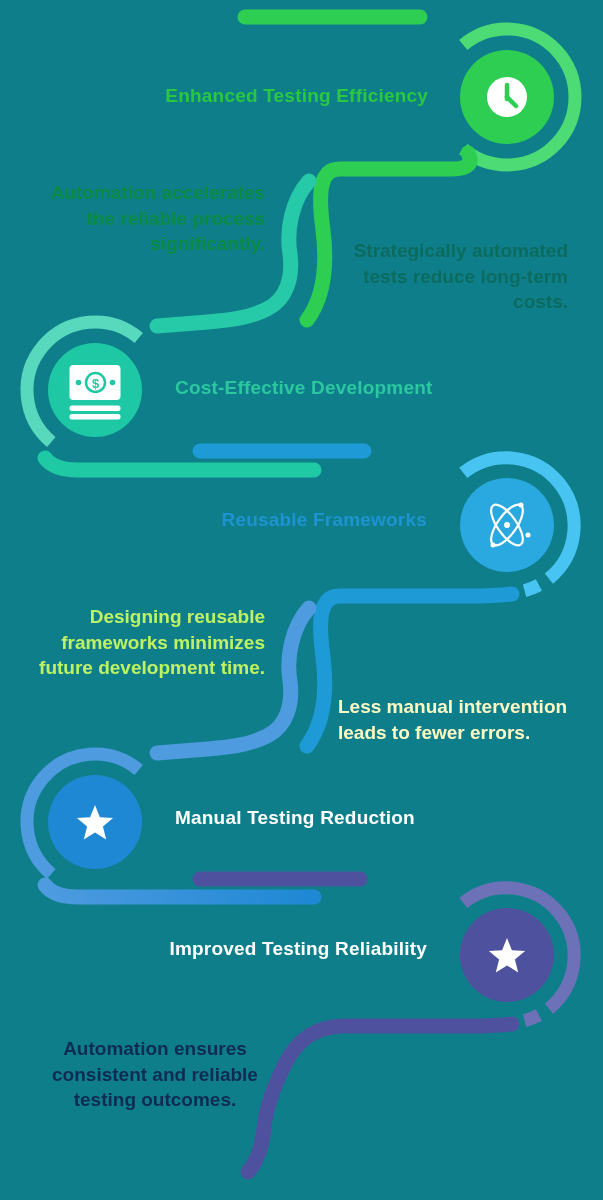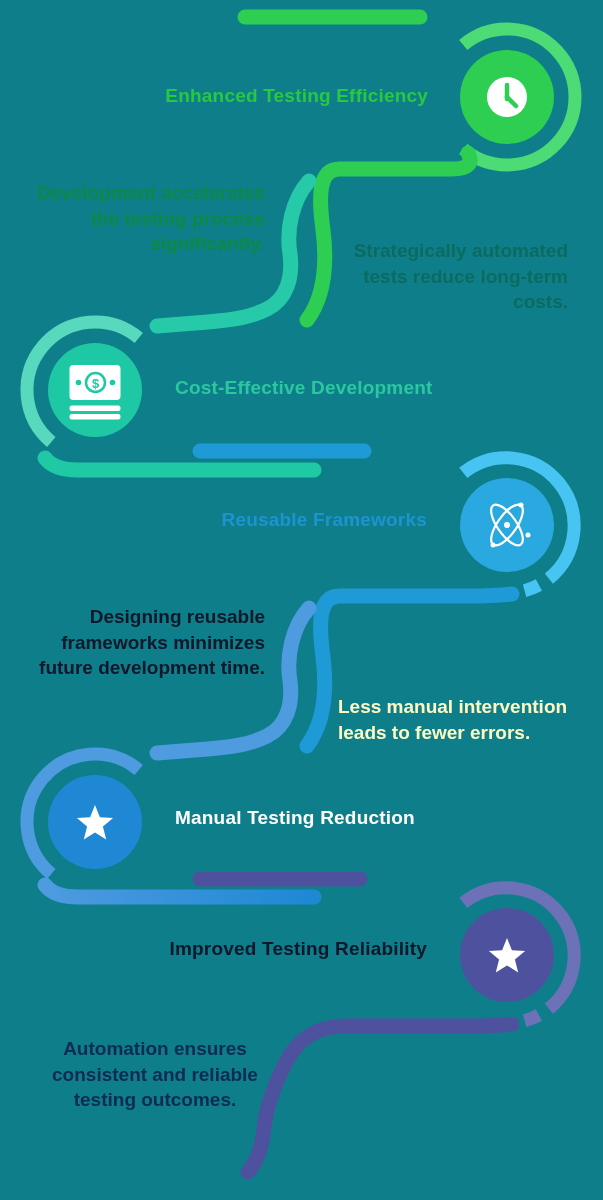--- a/index.html
+++ b/index.html
@@ -10,24 +10,24 @@
   }
   #flow-svg{position:absolute;left:0;top:0;}
   .title{
     position:absolute;font-weight:700;font-size:19px;letter-spacing:.2px;
     white-space:nowrap;
   }
   .desc{
     position:absolute;font-weight:700;font-size:19px;line-height:1.35;
   }
   .t1{color:#29C840;} .t2{color:#2BC79F;} .t3{color:#1E93D2;}
-  .t4{color:#ffffff;} .t5{color:#0f172a;}
+  .t4{color:#ffffff;} .t5{color:#ffffff;}
   .d1{color:#0A8A44;text-align:right;right:338px;top:180px;width:230px;}
   .d2{color:#0C6B5F;text-align:right;left:338px;top:238px;width:230px;}
-  .d3{color:#0f172a;text-align:right;right:338px;top:604px;width:240px;}
+  .d3{color:#bef264;text-align:right;right:338px;top:604px;width:240px;}
   .d4{color:#fef9c3;text-align:left;left:338px;top:694px;width:240px;}
   .d5{color:#0E2B52;text-align:center;right:338px;top:1036px;width:220px;}
   .p-t1{right:175px;top:85px;}
   .p-t2{left:175px;top:377px;}
   .p-t3{right:176px;top:509px;}
   .p-t4{left:175px;top:807px;}
   .p-t5{right:176px;top:938px;}
 </style>
 </head>
 <body>
@@ -118,19 +118,19 @@
       <polygon transform="translate(507,957)" points="0,-19 -4.9,-6.8 -18.1,-5.9 -7.9,2.6 -11.2,15.4 0,8.4 11.2,15.4 7.9,2.6 18.1,-5.9 4.9,-6.8" fill="#FFFFFF"></polygon>
     </g>
   </svg>
 
   <div class="title t1 p-t1">Enhanced Testing Efficiency</div>
   <div class="title t2 p-t2">Cost-Effective Development</div>
   <div class="title t3 p-t3">Reusable Frameworks</div>
   <div class="title t4 p-t4">Manual Testing Reduction</div>
   <div class="title t5 p-t5">Improved Testing Reliability</div>
 
-  <div class="desc d1">Development accelerates the testing process significantly.</div>
+  <div class="desc d1">Automation accelerates the reliable process significantly.</div>
   <div class="desc d2">Strategically automated tests reduce long-term costs.</div>
   <div class="desc d3">Designing reusable frameworks minimizes future development time.</div>
   <div class="desc d4">Less manual intervention leads to fewer errors.</div>
   <div class="desc d5">Automation ensures consistent and reliable testing outcomes.</div>
 
 </div>
 
 </body></html>

